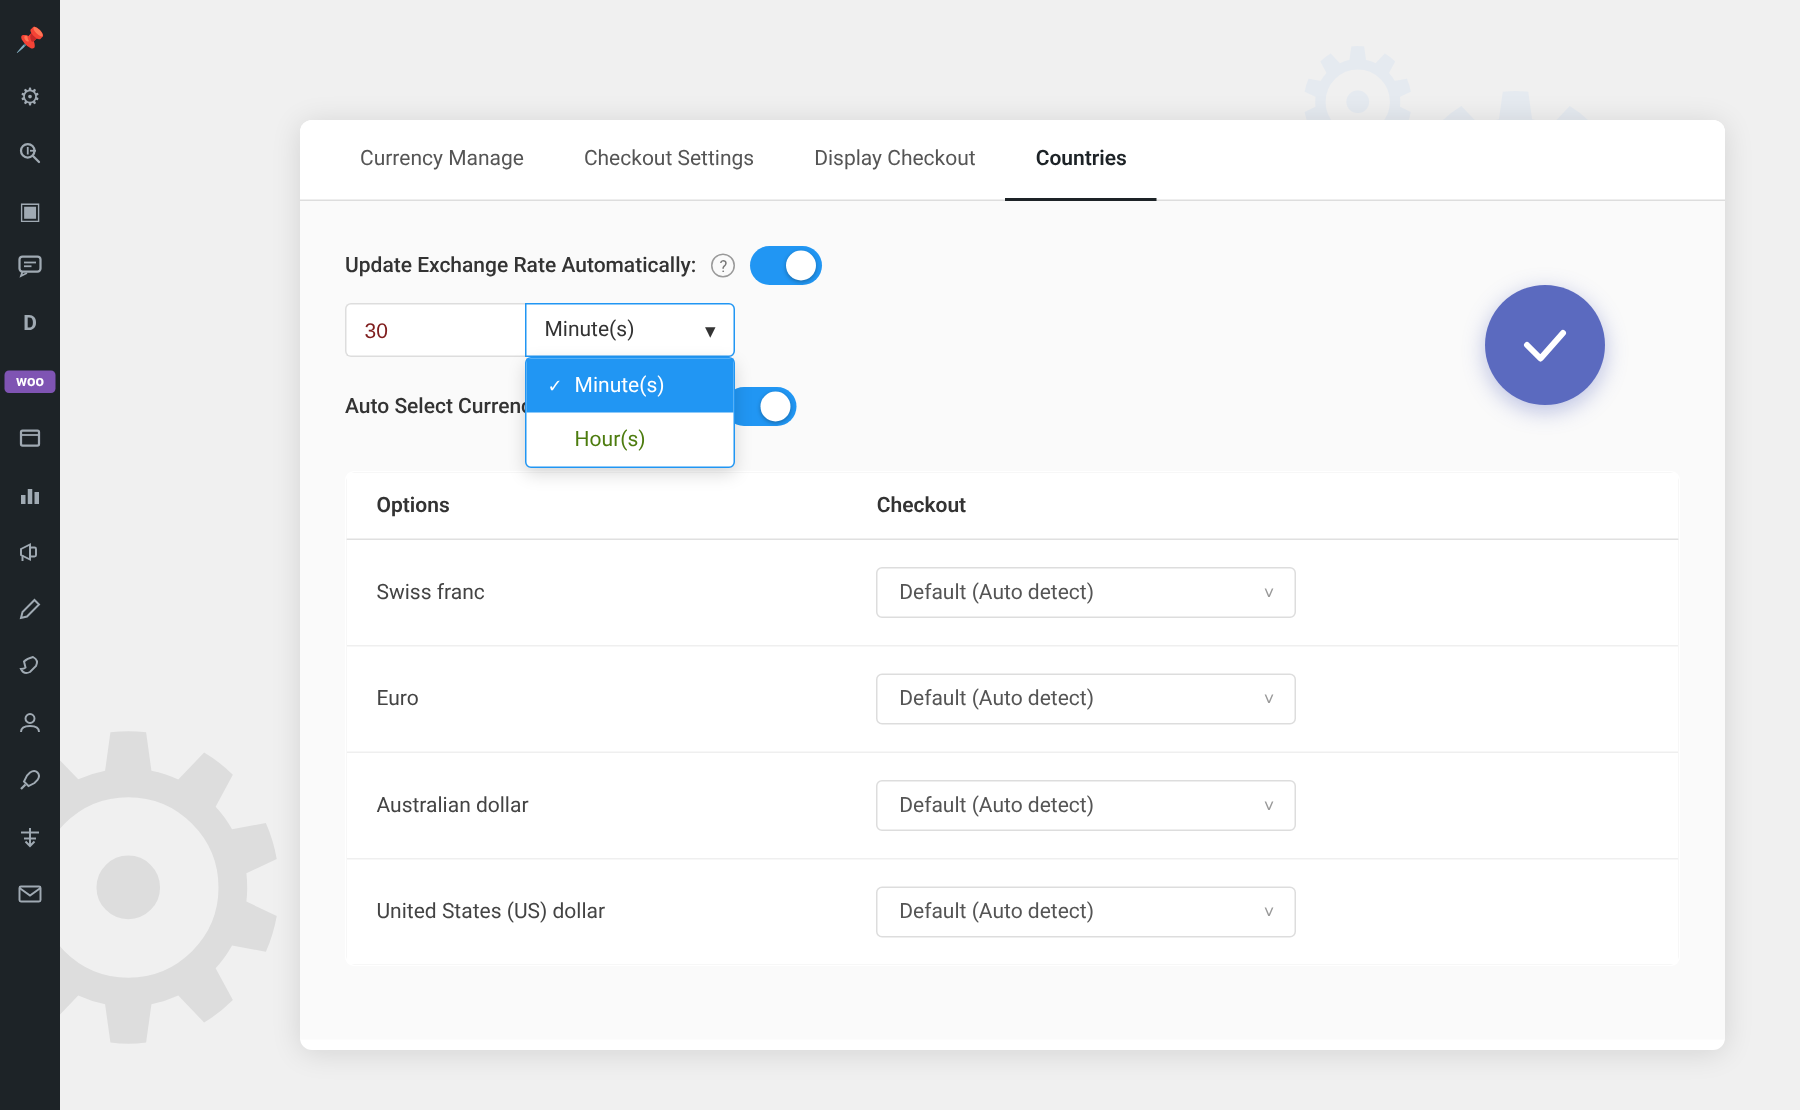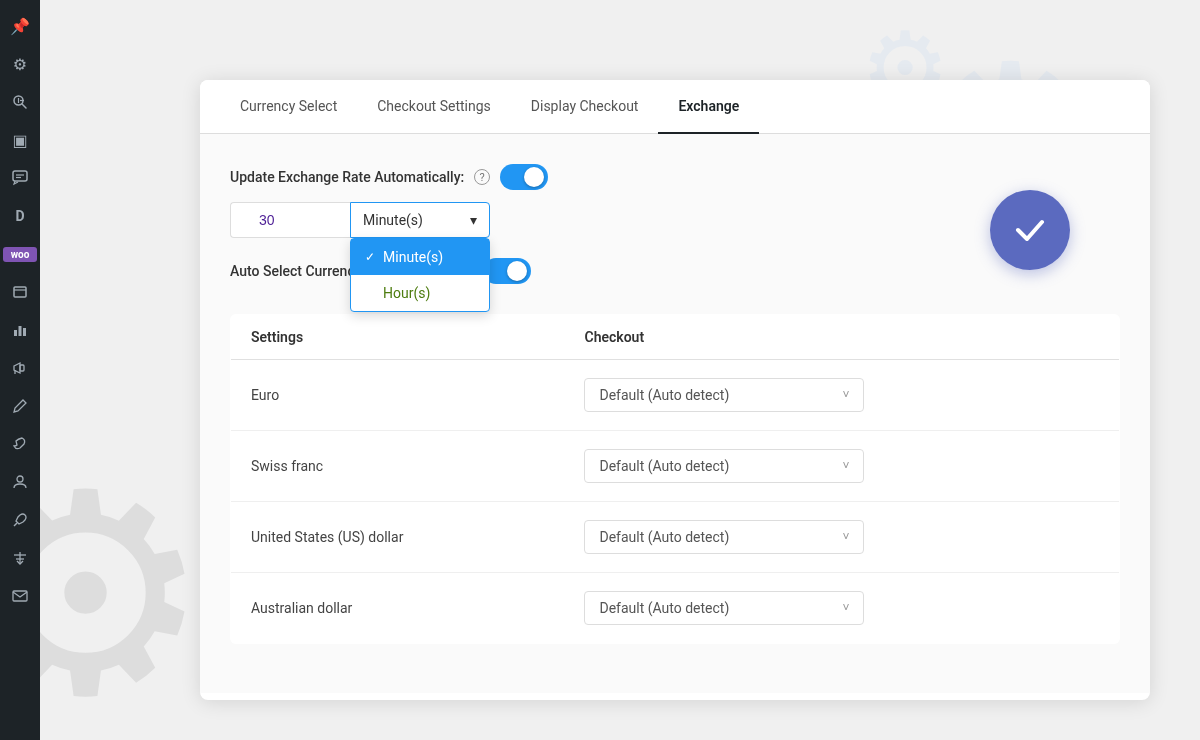--- a/index.html
+++ b/index.html
@@ -193,23 +193,23 @@
       align-items: center;
       gap: 0;
       margin-bottom: 20px;
       position: relative;
     }
     .interval-input {
       width: 120px;
       height: 36px;
       border: 1px solid #ddd;
       border-right: none;
-      padding: 0 28px;
-      font-size: 14px;
-      color: #4c1d95;
+      padding: 0 12px;
+      font-size: 14px;
+      color: #7f1d1d;
       border-radius: 4px 0 0 4px;
       outline: none;
     }
     .interval-select-wrapper {
       position: relative;
     }
     .interval-select-btn {
       width: 140px;
       height: 36px;
       border: 1px solid #2196F3;
@@ -401,24 +401,24 @@
         <rect x="1" y="3" width="14" height="10" rx="1" stroke="#a0aab3" stroke-width="1.3"></rect>
         <polyline points="1,4 8,9 15,4" stroke="#a0aab3" stroke-width="1.3" fill="none"></polyline>
       </svg>
     </div>
   </div>
 </div>
 
 <div class="main-container">
 
   <div class="tabs">
-    <div class="tab">Currency Select</div>
+    <div class="tab">Currency Manage</div>
     <div class="tab">Checkout Settings</div>
     <div class="tab">Display Checkout</div>
-    <div class="tab active">Exchange</div>
+    <div class="tab active">Countries</div>
   </div>
 
   <div class="content">
 
     <div class="setting-row">
       <span class="setting-label">Update Exchange Rate Automatically:</span>
       <span class="help-icon">?</span>
       <div class="toggle"></div>
     </div>
 
@@ -445,58 +445,58 @@
 
     <div class="auto-select-row">
       <span class="setting-label">Auto Select Currency by Countries:</span>
       <span class="help-icon">?</span>
       <div class="toggle"></div>
     </div>
 
     <table class="currency-table">
       <thead>
         <tr>
-          <th>Settings</th>
+          <th>Options</th>
           <th>Checkout</th>
         </tr>
       </thead>
       <tbody id="currency-table-body">
       <tr>
+            <td>Swiss franc</td>
+            <td>
+              <div class="currency-select">
+                <span>Default (Auto detect)</span>
+                <span class="chevron-down">˅</span>
+              </div>
+            </td>
+          </tr>
+          <tr>
             <td>Euro</td>
             <td>
               <div class="currency-select">
                 <span>Default (Auto detect)</span>
                 <span class="chevron-down">˅</span>
               </div>
             </td>
           </tr>
           <tr>
-            <td>Swiss franc</td>
+            <td>Australian dollar</td>
             <td>
               <div class="currency-select">
                 <span>Default (Auto detect)</span>
                 <span class="chevron-down">˅</span>
               </div>
             </td>
           </tr>
           <tr>
             <td>United States (US) dollar</td>
             <td>
               <div class="currency-select">
                 <span>Default (Auto detect)</span>
                 <span class="chevron-down">˅</span>
               </div>
             </td>
           </tr>
-          <tr>
-            <td>Australian dollar</td>
-            <td>
-              <div class="currency-select">
-                <span>Default (Auto detect)</span>
-                <span class="chevron-down">˅</span>
-              </div>
-            </td>
-          </tr>
         </tbody>
     </table>
 
   </div>
 </div>
 
 </body></html>

